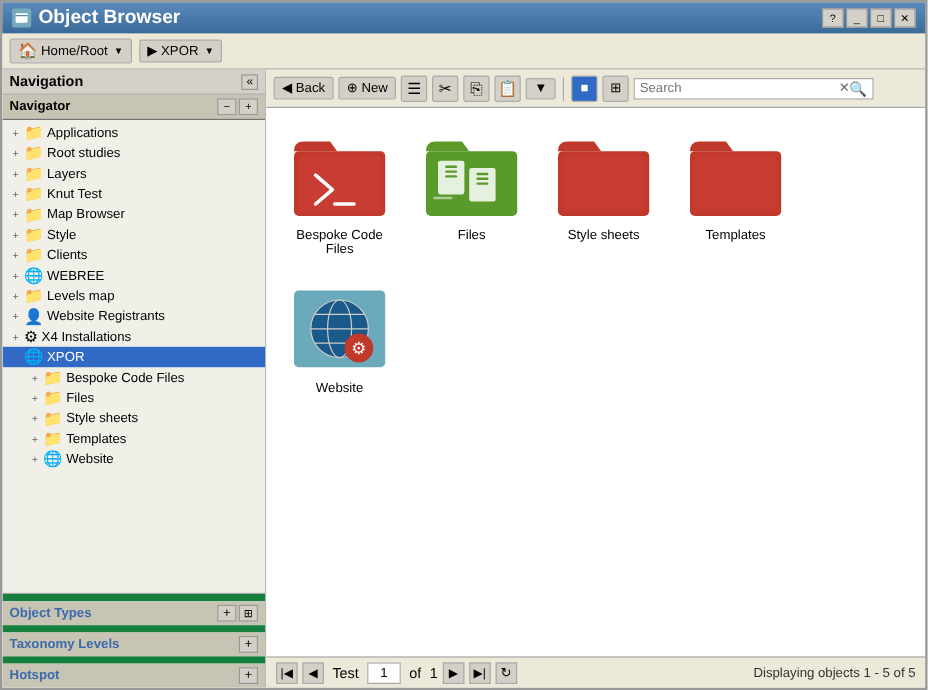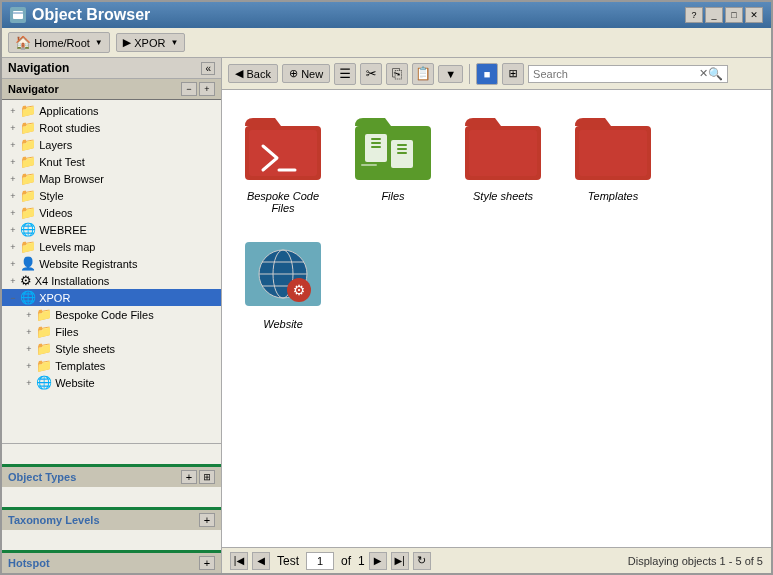--- a/index.html
+++ b/index.html
@@ -32,41 +32,41 @@
 
     .tree-area { flex: 1; overflow-y: auto; overflow-x: hidden; padding: 2px 0; }
     .tree-item { display: flex; align-items: center; padding: 1px 4px; cursor: pointer; white-space: nowrap; font-size: 11px; }
     .tree-item.selected { background: #316ac5; color: white; }
     .tree-expand { width: 14px; font-size: 9px; color: #666; display: inline-block; text-align: center; }
     .tree-icon { margin-right: 3px; font-size: 13px; }
     .tree-label { font-size: 11px; }
     .tree-children { padding-left: 16px; }
 
     .bottom-panels { border-top: 1px solid #aaa; }
-    .bottom-panel { border-top: 3px solid #15803d; margin-top: 20px; }
+    .bottom-panel { border-top: 6px solid #15803d; }
     .bottom-panel-header { background: #c8c4b4; padding: 3px 6px; display: flex; align-items: center; justify-content: space-between; cursor: pointer; }
     .bottom-panel-title { font-weight: bold; font-size: 11px; color: #3a6aaa; }
     .bottom-panel-btn { font-size: 11px; width: 16px; height: 14px; border: 1px solid #999; background: #d4d0c8; cursor: pointer; display: flex; align-items: center; justify-content: center; }
 
     .content-area { flex: 1; display: flex; flex-direction: column; background: white; }
 
     .toolbar { background: #ece9d8; padding: 3px 6px; display: flex; align-items: center; gap: 4px; border-bottom: 1px solid #aaa; height: 32px; }
     .tb-btn { display: flex; align-items: center; gap: 3px; padding: 2px 6px; border: 1px solid #aaa; background: #d4d0c8; cursor: pointer; font-size: 11px; border-radius: 2px; }
     .tb-sep { width: 1px; height: 20px; background: #aaa; margin: 0 2px; }
     .tb-icon-btn { width: 22px; height: 22px; border: 1px solid #aaa; background: #d4d0c8; cursor: pointer; display: flex; align-items: center; justify-content: center; font-size: 13px; border-radius: 2px; }
     .view-btn { width: 22px; height: 22px; border: 1px solid #aaa; background: #d4d0c8; cursor: pointer; display: flex; align-items: center; justify-content: center; font-size: 11px; }
     .view-btn.active { background: #316ac5; color: white; }
     .search-box { display: flex; align-items: center; border: 1px solid #aaa; background: white; padding: 1px 4px; flex: 1; max-width: 200px; }
     .search-box input { border: none; outline: none; font-size: 11px; flex: 1; background: transparent; }
     .search-clear { cursor: pointer; font-size: 11px; color: #666; }
 
     .icon-grid { flex: 1; padding: 16px; display: flex; flex-wrap: wrap; gap: 20px; align-content: flex-start; overflow-y: auto; background: white; }
     .grid-item { display: flex; flex-direction: column; align-items: center; cursor: pointer; width: 90px; }
     .grid-icon { width: 80px; height: 80px; display: flex; align-items: center; justify-content: center; border-radius: 4px; overflow: hidden; }
-    .grid-label { margin-top: 4px; text-align: center; font-size: 11px; word-wrap: break-word; max-width: 90px; font-style: italic; }
+    .grid-label { margin-top: 4px; text-align: center; font-size: 11px; word-wrap: break-word; max-width: 90px; }
 
     .status-bar { background: #ece9d8; padding: 3px 8px; display: flex; align-items: center; justify-content: space-between; border-top: 1px solid #aaa; height: 26px; }
     .pagination { display: flex; align-items: center; gap: 4px; }
     .page-btn { width: 18px; height: 18px; border: 1px solid #aaa; background: #d4d0c8; cursor: pointer; display: flex; align-items: center; justify-content: center; font-size: 10px; }
     .page-input { width: 28px; height: 18px; border: 1px solid #aaa; text-align: center; font-size: 11px; }
     .page-refresh { width: 18px; height: 18px; border: 1px solid #aaa; background: #d4d0c8; cursor: pointer; display: flex; align-items: center; justify-content: center; font-size: 11px; }
     .status-text { font-size: 11px; color: #333; padding-left: 12px; }
 
     .drop-arrow { font-size: 8px; margin-left: 2px; }
   </style>
@@ -150,21 +150,21 @@
           <span class="tree-label">Map Browser</span>
         </div>
         <div class="tree-item">
           <span class="tree-expand">+</span>
           <span class="tree-icon">📁</span>
           <span class="tree-label">Style</span>
         </div>
         <div class="tree-item">
           <span class="tree-expand">+</span>
           <span class="tree-icon">📁</span>
-          <span class="tree-label">Videos</span>
+          <span class="tree-label">Clients</span>
         </div>
         <div class="tree-item">
           <span class="tree-expand">+</span>
           <span class="tree-icon">🌐</span>
           <span class="tree-label">WEBREE</span>
         </div>
         <div class="tree-item">
           <span class="tree-expand">+</span>
           <span class="tree-icon">📁</span>
           <span class="tree-label">Levels map</span>

